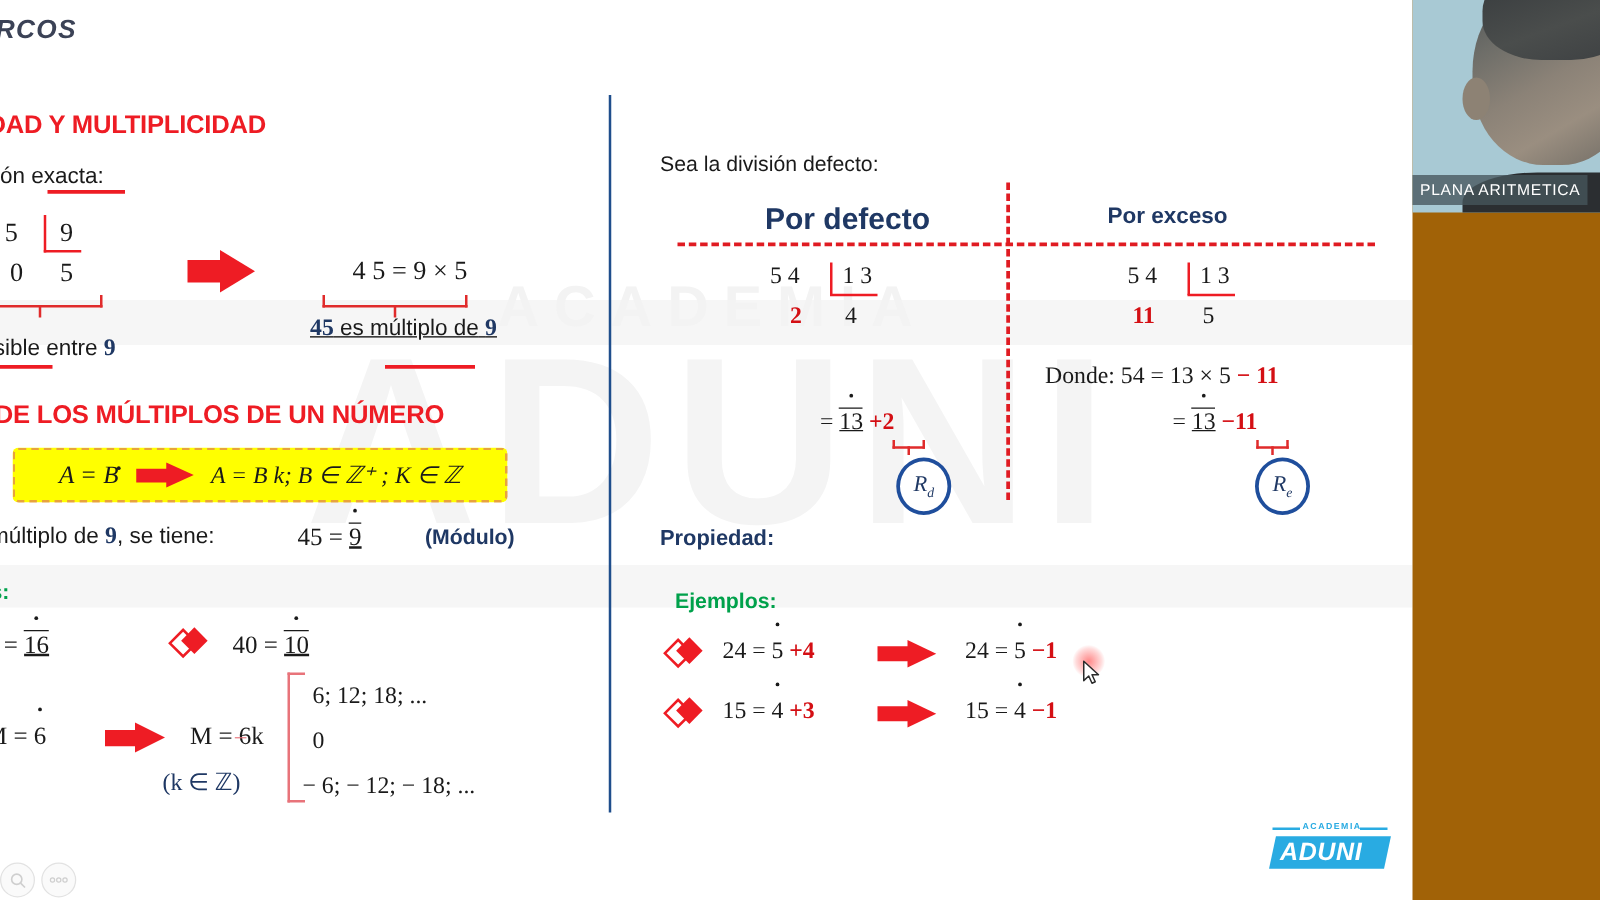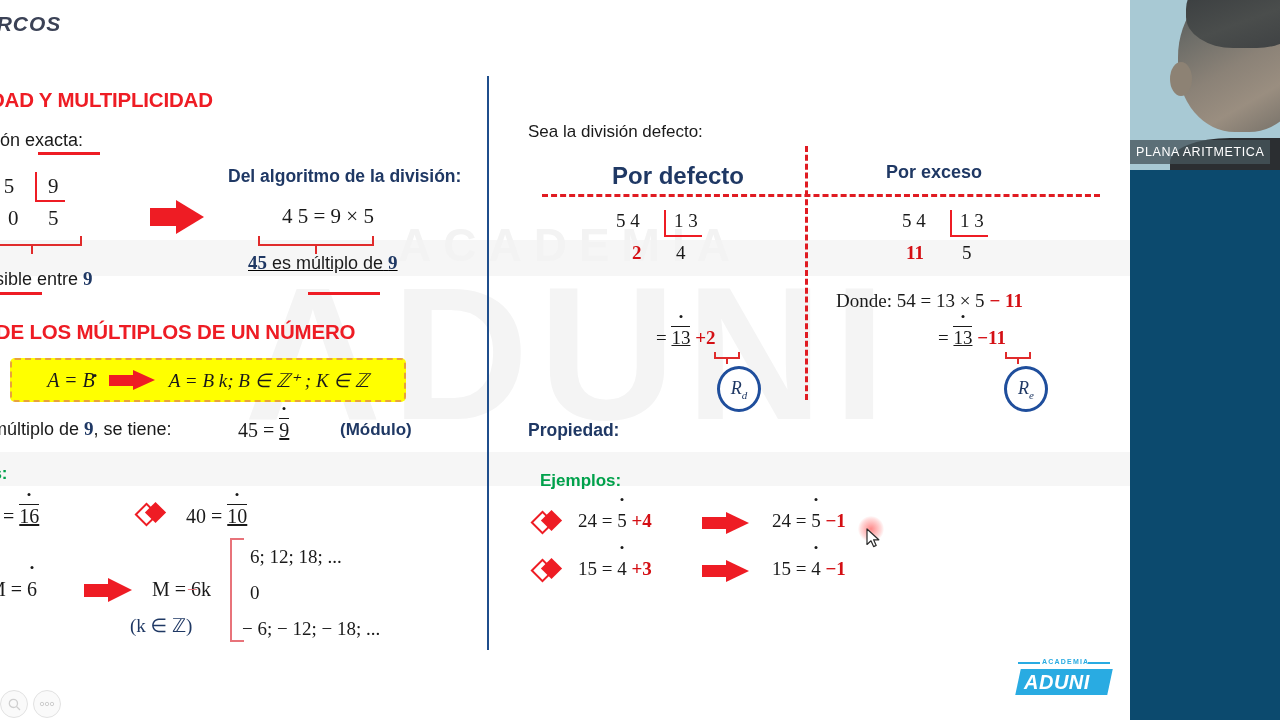--- a/index.html
+++ b/index.html
@@ -134,21 +134,21 @@
     position:absolute;left:0;top:11px;width:92px;height:26px;background:#29abe2;
     transform:skewX(-12deg);
   }
   .logo .word{
     position:absolute;left:6px;top:13px;width:92px;
     font-size:20px;font-weight:bold;font-style:italic;color:#ffffff;
     letter-spacing:.5px;
   }
   
   #rail{
-    position:absolute;left:1130px;top:0;width:150px;height:720px;background:#0c4a6e;
+    position:absolute;left:1130px;top:0;width:150px;height:720px;background:#a16207;
   }
   #cam{
     position:absolute;left:0;top:0;width:150px;height:170px;
     background:#a8c9d4;overflow:hidden;
   }
   .cam-head{
     position:absolute;left:48px;top:-18px;width:128px;height:150px;
     border-radius:52% 52% 46% 46%;
     background:linear-gradient(150deg,#4a4f52 0%,#6d6d68 28%,#8b8277 52%,#9a8e80 72%,#6e6a63 100%);
   }
@@ -226,21 +226,20 @@
     <span class="black">divisible entre</span>
     <span class="navy b serif" style="font-size:19px;">9</span>
   </div>
   <div class="line-red" style="left:-30px;top:292px;width:72px;"></div>
 
   <div class="arrow" style="left:150px;top:200px;width:54px;height:34px;">
     <div class="shaft" style="left:0;top:8px;width:28px;height:18px;"></div>
     <div class="head" style="left:26px;top:0;border-top-width:17px;border-bottom-width:17px;border-left-width:28px;"></div>
   </div>
 
-  <div class="t b navy" style="left:228px;top:166px;font-size:17.5px;">Del algoritmo de la división:</div>
   <div class="t serif" style="left:282px;top:204px;font-size:21px;color:#1a1a1a;">4 5 = 9 × 5</div>
 
   <div class="ubrace" style="left:258px;top:236px;width:116px;height:18px;">
     <div class="bl" style="left:0;top:0;height:10px;"></div>
     <div class="br" style="left:114px;top:0;height:10px;"></div>
     <div class="bb" style="left:0;top:8px;width:116px;"></div>
     <div class="bt" style="left:57px;top:8px;height:10px;"></div>
   </div>
 
   <div class="t" style="left:248px;top:252px;font-size:18px;text-decoration:underline;">

